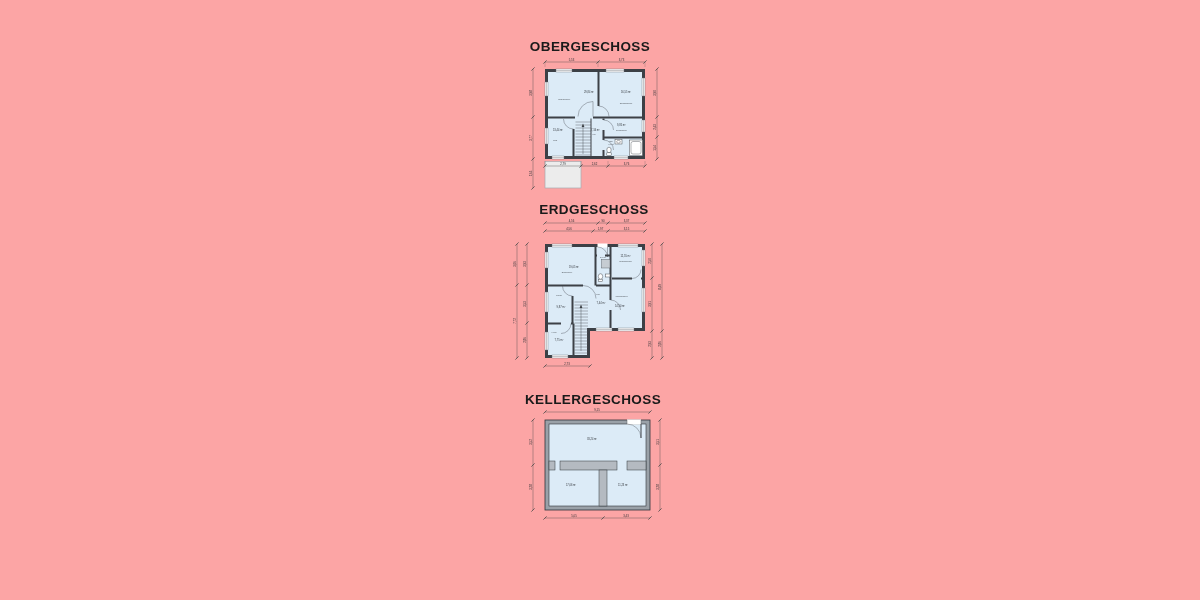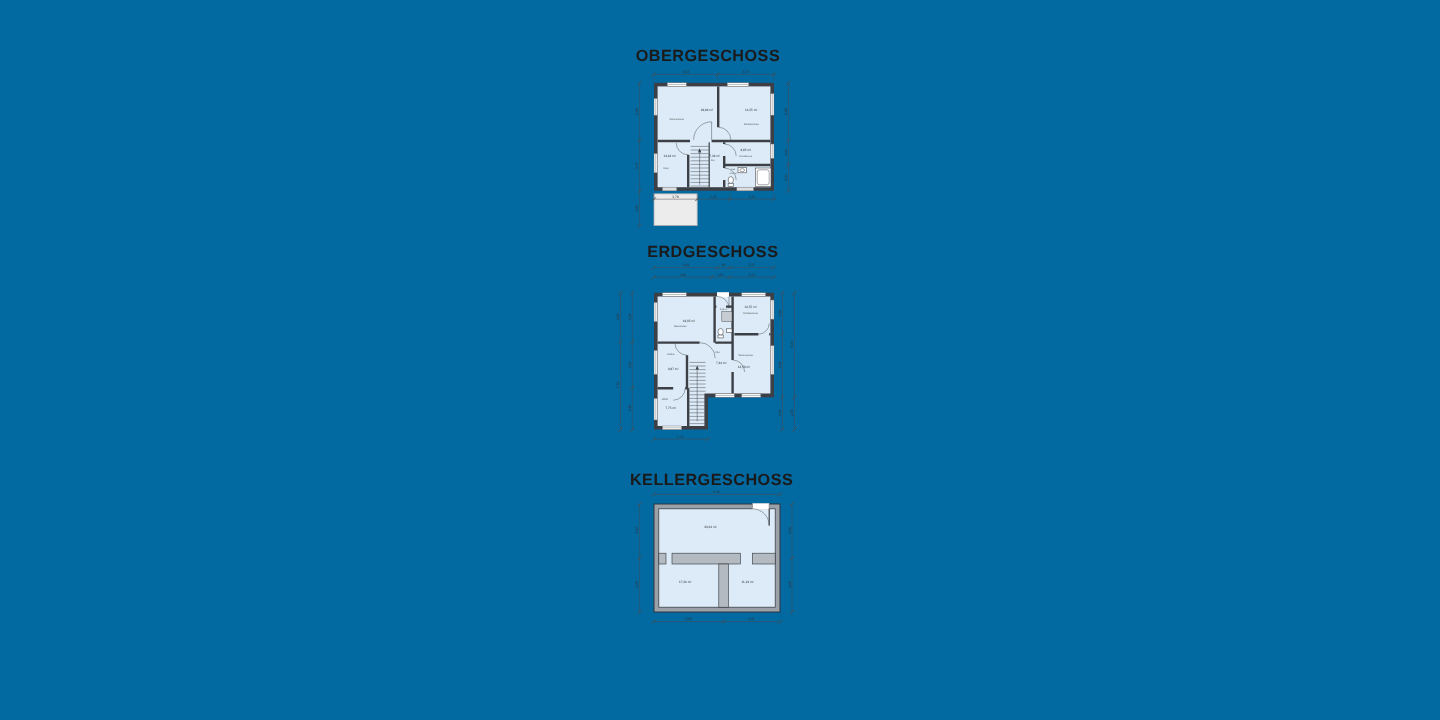--- a/index.html
+++ b/index.html
@@ -1,16 +1,16 @@
 <!DOCTYPE html>
 <html style="--room-fill: #dcebf7; --wall: #3c4046; --wall-fill-kg: #9aa1a8; --partition-fill: #b4bac1; --terrace-fill: #ececec; --dim: #4a4a4a; --text: #1a1a1a;"><head>
 <meta charset="utf-8">
 <style>
   html,body{margin:0;padding:0;background:#ffffff;}
-  .canvas{position:relative;width:1200px;height:600px;background:#0369a1;overflow:hidden;
+  .canvas{position:relative;width:1200px;height:600px;background:#fca5a5;overflow:hidden;
           font-family:"Liberation Sans",sans-serif;}
   svg{position:absolute;left:0;top:0;}
   
   .room       {fill:var(--room-fill,#dcebf7);stroke:var(--wall,#3c4046);stroke-width:3;}
   .room-kg    {fill:var(--room-fill,#dcebf7);stroke:#2f343a;stroke-width:0.6;}
   .wallfill-kg{fill:var(--wall-fill-kg,#9aa1a8);stroke:#2f343a;stroke-width:0.8;}
   .partition  {fill:var(--partition-fill,#b4bac1);stroke:#2f343a;stroke-width:0.5;}
   .terrace    {fill:var(--terrace-fill,#ececec);stroke:#a6abb1;stroke-width:0.7;}
   .wall2 {stroke:var(--wall,#3c4046);stroke-width:2;fill:none;}
   .wall1 {stroke:var(--wall,#3c4046);stroke-width:1;fill:none;}

